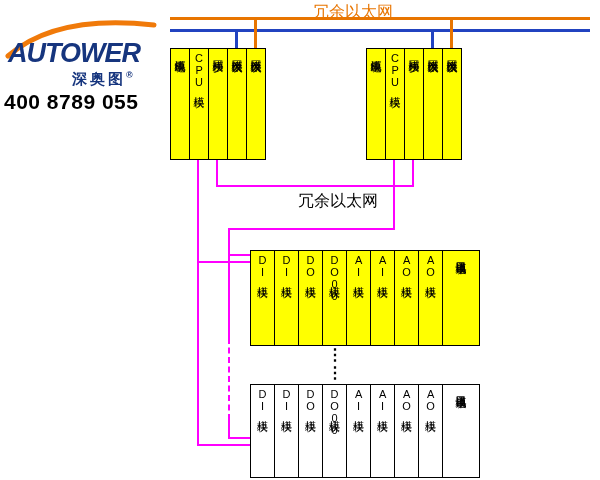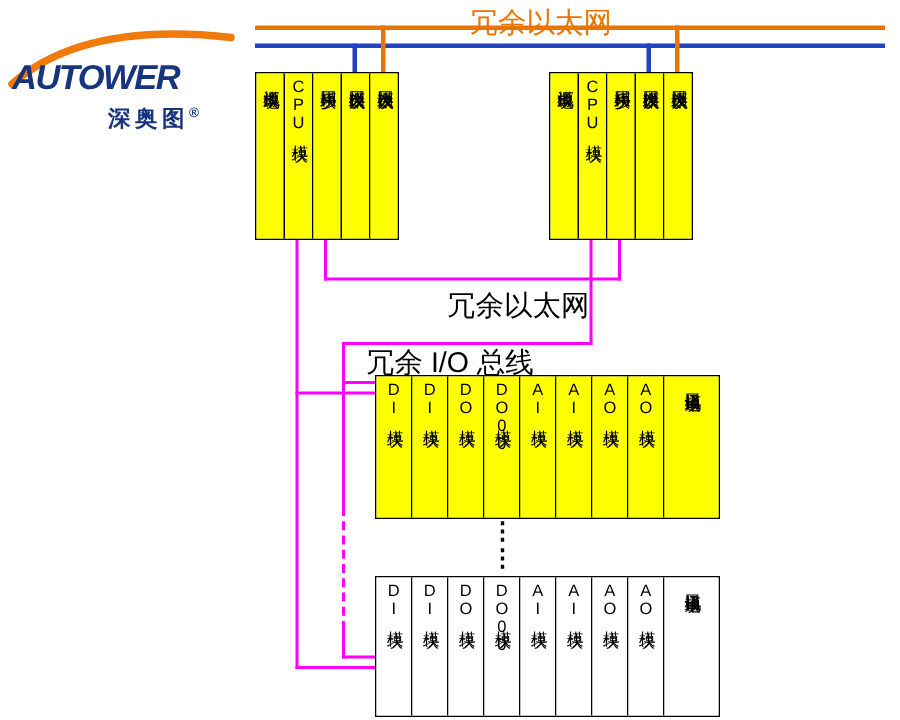--- a/index.html
+++ b/index.html
@@ -3,36 +3,36 @@
 <meta charset="utf-8">
 <style>
   * { margin:0; padding:0; box-sizing:border-box; }
   html,body { background:#ffffff; }
   body { font-family:"Liberation Sans", sans-serif; color:#000; }
   .canvas { position:relative; width:600px; height:480px; background:#fff; overflow:hidden; }
 
   
   .logo { position:absolute; left:2px; top:12px; width:168px; height:78px; }
   .swoosh { position:absolute; left:0; top:0; }
-  .logo-word { position:absolute; left:6px; top:26px; font-size:23px; font-weight:bold; font-style:italic;
+  .logo-word { position:absolute; left:6px; top:26px; font-size:27px; font-weight:bold; font-style:italic;
                color:var(--logo_blue,#16357E); letter-spacing:-1px; }
   .logo-sub { position:absolute; left:70px; top:58px; font-size:15px; font-weight:bold;
               color:var(--logo_blue,#16357E); letter-spacing:3px; }
   .logo-sub .reg { font-size:9px; letter-spacing:0; vertical-align:top; }
   .phone { position:absolute; left:4px; top:90px; font-size:21px; font-weight:bold; color:#000; letter-spacing:0.5px; }
 
   
   .line { position:absolute; }
   .orange { background:var(--orange,#E87500); }
   .blue   { background:var(--blue,#2143C0); }
   .magenta{ background:var(--magenta,#FF00FF); }
   .magenta-dash { position:absolute; width:0; border-left:2px dashed var(--magenta,#FF00FF); }
 
   
-  .lbl { position:absolute; font-size:19px; color:#000; white-space:nowrap; }
+  .lbl { position:absolute; font-size:16px; color:#000; white-space:nowrap; }
   .eth-lbl { left:313px; top:2px; color:var(--orange,#E87500); }
   .sync-lbl { left:298px; top:191px; }
   .iobus-lbl { left:244px; top:229px; }
   .dots { position:absolute; left:327px; font-size:16px; font-weight:bold; line-height:1; color:#000; }
 
   
   .rack { position:absolute; display:flex; border:1px solid #000; background:#fff; }
   .rack .module { border-right:1px solid #000; display:flex; justify-content:center; padding-top:3px; background:#fff; }
   .rack .module:last-child { border-right:none; }
   .rack.yellow .module { background:var(--yellow,#FFFF00); }
@@ -46,20 +46,21 @@
 
 <div class="canvas">
 
   <div class="logo">
     <svg class="swoosh" width="162" height="52" viewBox="0 0 162 52">
       <path d="M6,44 Q54,2 152,13" fill="none" stroke="#F07A0A" stroke-width="5" stroke-linecap="round"></path>
     </svg>
     <div class="logo-word">AUTOWER</div>
     <div class="logo-sub"><span>深奥图</span><span class="reg">®</span></div>
   </div>
+  <div class="phone">400 8789 055</div>
 
   <div class="lbl eth-lbl">冗余以太网</div>
   <div class="line orange" style="left:170px;top:17px;width:420px;height:3px"></div>
   <div class="line blue" style="left:170px;top:29px;width:420px;height:3px"></div>
   <div class="line blue" style="left:235px;top:29px;width:3px;height:19px"></div>
   <div class="line orange" style="left:254px;top:17px;width:3px;height:31px"></div>
   <div class="line blue" style="left:431px;top:29px;width:3px;height:19px"></div>
   <div class="line orange" style="left:450px;top:17px;width:3px;height:31px"></div>
 
   <div class="rack yellow" style="left:170px;top:48px;width:96px;height:112px">
@@ -108,21 +109,20 @@
   <div class="line magenta" style="left:197px;top:444px;width:54px;height:2px"></div>
 
   <div class="line magenta" style="left:393px;top:160px;width:2px;height:70px"></div>
   <div class="line magenta" style="left:228px;top:228px;width:167px;height:2px"></div>
   <div class="line magenta" style="left:228px;top:228px;width:2px;height:110px"></div>
   <div class="magenta-dash" style="left:228px;top:338px;height:82px"></div>
   <div class="line magenta" style="left:228px;top:420px;width:2px;height:19px"></div>
   <div class="line magenta" style="left:228px;top:254px;width:24px;height:2px"></div>
   <div class="line magenta" style="left:228px;top:437px;width:24px;height:2px"></div>
 
-  <div class="lbl iobus-lbl">冗余 I/O 总线</div>
 
   <div class="rack yellow" style="left:250px;top:250px;width:230px;height:96px">
     <div class="module narrow">
         <span class="vtext">DI模块</span>
       </div>
     <div class="module narrow">
         <span class="vtext">DI模块</span>
       </div>
     <div class="module narrow">
         <span class="vtext">DO模块</span>

